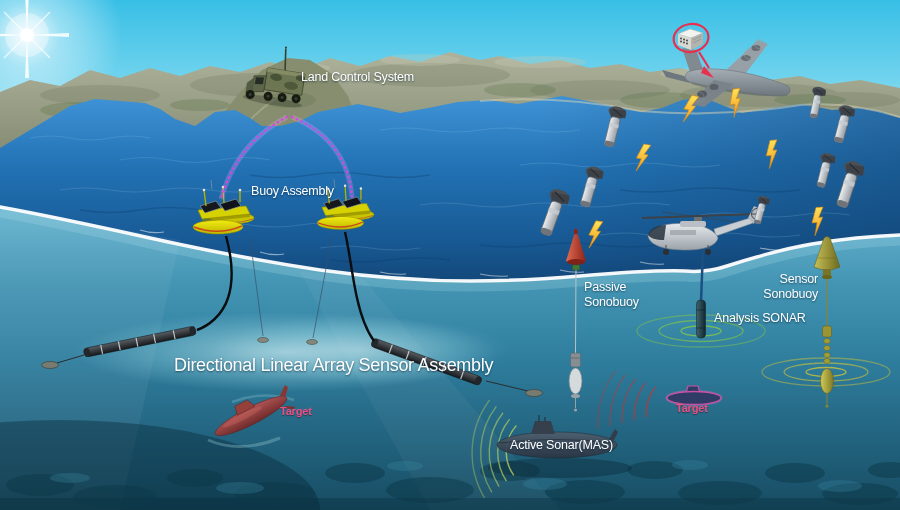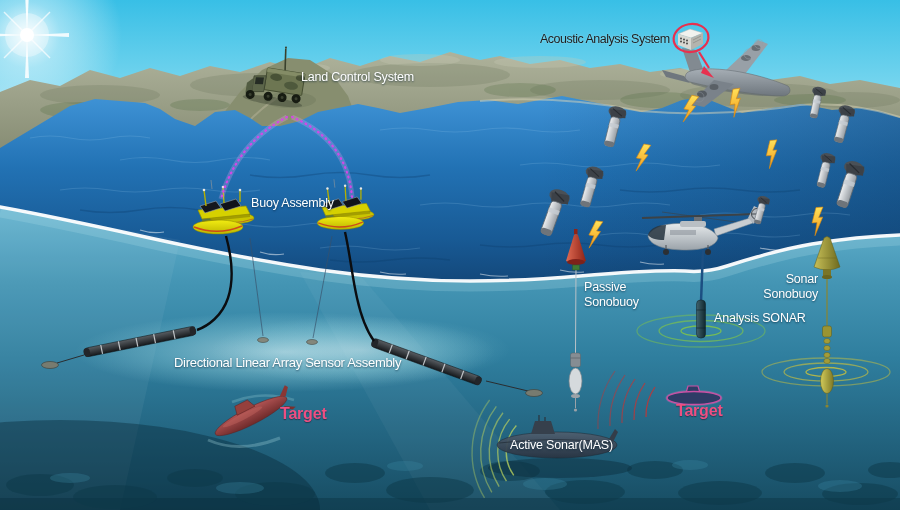--- a/index.html
+++ b/index.html
@@ -1,22 +1,22 @@
 <!DOCTYPE html>
 <html><head>
 <meta charset="utf-8">
 <style>
   html,body{margin:0;padding:0;background:#222;}
   .scene{position:relative;width:900px;height:510px;overflow:hidden;font-family:"Liberation Sans",sans-serif;background:#49c5e9;}
   .scene svg{position:absolute;left:0;top:0;}
   .lbl{position:absolute;font-size:12.5px;line-height:1.18;letter-spacing:-0.2px;color:#fff;
        text-shadow:0 1px 2px rgba(0,30,50,.6);white-space:nowrap;}
   .lbl.dark{color:#1e1e1e;text-shadow:0 0 2px rgba(255,255,255,.4);}
-  .lbl.pink{color:#ee4f82;font-weight:700;font-size:16px;text-shadow:0 1px 1px rgba(40,0,20,.45);}
-  .lbl.small{font-size:13px;}
+  .lbl.pink{color:#ee4f82;font-weight:700;font-size:11px;text-shadow:0 1px 1px rgba(40,0,20,.45);}
+  .lbl.small{font-size:18px;}
   .lbl.alignr{text-align:right;}
 </style>
 </head>
 <body>
 
 <div class="scene">
 <svg width="900" height="510" viewBox="0 0 900 510">
   <defs>
     <linearGradient id="skyG" x1="0" y1="0" x2="0" y2="1">
       <stop offset="0" stop-color="#38bfe6"></stop>
@@ -477,28 +477,27 @@
 
   <use href="#bolt" transform="translate(686,94) rotate(12)"></use>
   <use href="#bolt" transform="translate(727,90) rotate(-8)"></use>
   <use href="#bolt" transform="translate(638,143) rotate(10)"></use>
   <use href="#bolt" transform="translate(764,141) rotate(-5)"></use>
   <use href="#bolt" transform="translate(590,220) rotate(8)"></use>
   <use href="#bolt" transform="translate(810,208) rotate(-4)"></use>
 </svg>
 
   <div class="lbl" style="left:301px;top:70px">Land Control System</div>
-  <div class="lbl dark" style="left:540px;top:32px;letter-spacing:-0.5px">Acoustic Analysis System</div>
-  <div class="lbl" style="left:251px;top:196px">Buoy Assembly</div>
+  <div class="lbl" style="left:251px;top:184px">Buoy Assembly</div>
   <div class="lbl" style="left:584px;top:280px">
     <div>Passive</div>
     <div>Sonobuoy</div>
   </div>
   <div class="lbl" style="left:714px;top:311px">Analysis SONAR</div>
   <div class="lbl alignr" style="left:736px;top:272px;width:82px">
-    <div>Sonar</div>
+    <div>Sensor</div>
     <div>Sonobuoy</div>
   </div>
   <div class="lbl small" style="left:174px;top:355px;letter-spacing:-0.3px">Directional Linear Array Sensor Assembly</div>
   <div class="lbl pink" style="left:280px;top:405px">Target</div>
   <div class="lbl pink" style="left:676px;top:402px">Target</div>
   <div class="lbl" style="left:510px;top:438px">Active Sonar(MAS)</div>
 </div>
 
 </body></html>

